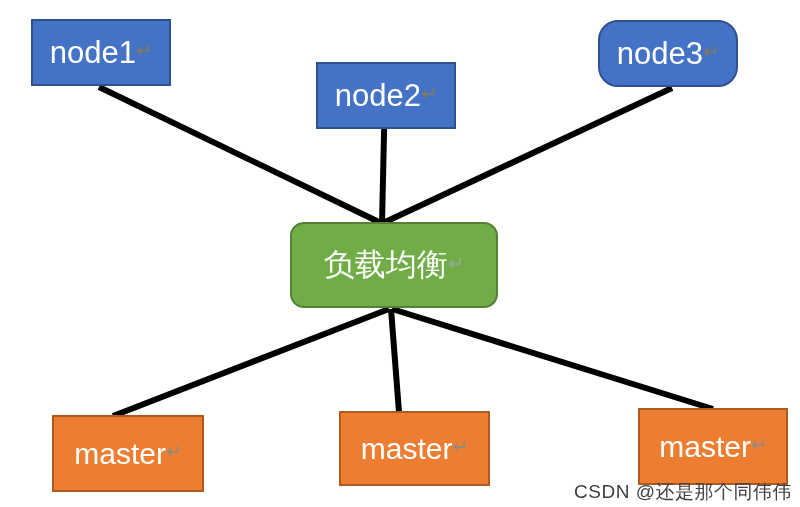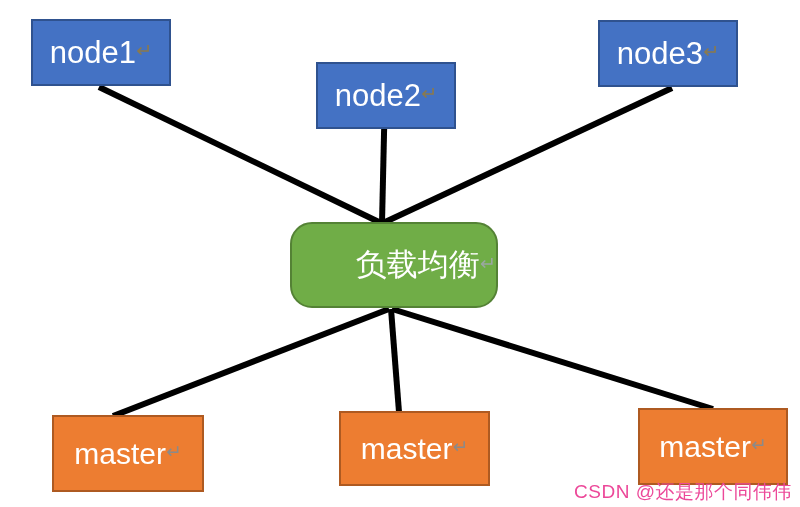--- a/index.html
+++ b/index.html
@@ -48,38 +48,37 @@
   }
   .blue-box {
     background: #4472C4;
     border: 2px solid #2F528F;
     font-size: 31px;
   }
   .blue-box .pilcrow { color: #8a7a4e; }
   .green-box {
     background: #70AD47;
     border: 2px solid #548235;
-    border-radius: 22px;
+    border-radius: 14px;
     font-size: 31px;
-    justify-content: flex-end;
   }
   .green-box .pilcrow { color: #9aa7a0; }
   .orange-box {
     background: #ED7D31;
     border: 2px solid #AE5A21;
     font-size: 30px;
     margin-left: 16px;
   }
   .orange-box .pilcrow { color: #8a8a8a; }
 
   #watermark {
     position: absolute;
     right: 8px;
     bottom: 2px;
-    color: #ec4899;
+    color: #404040;
     font-size: 19px;
     letter-spacing: 0.5px;
     white-space: nowrap;
     z-index: 9;
     font-family: "Liberation Sans", sans-serif;
   }
 </style>
 </head>
 <body>
 
@@ -97,21 +96,21 @@
   <div class="node-box blue-box" style="left: 31px; top: 19px; width: 140px; height: 67px; background: rgb(68, 114, 196); border-color: rgb(47, 82, 143);">
     <span class="label">node1</span>
       <span class="pilcrow">↵</span>
   </div>
 
   <div class="node-box blue-box" style="left: 316px; top: 22px; width: 140px; height: 67px; background: rgb(68, 114, 196); border-color: rgb(47, 82, 143); margin-top: 40px;">
     <span class="label">node2</span>
       <span class="pilcrow">↵</span>
   </div>
 
-  <div class="node-box blue-box" style="left: 598px; top: 20px; width: 140px; height: 67px; background: rgb(68, 114, 196); border-color: rgb(47, 82, 143);">
+  <div class="node-box blue-box" style="left: 598px; top: 20px; width: 140px; height: 67px; background: rgb(68, 114, 196); border-color: rgb(47, 82, 143); border-radius: 20px;">
     <span class="label">node3</span>
       <span class="pilcrow">↵</span>
   </div>
 
   <div class="node-box green-box" style="left: 290px; top: 222px; width: 208px; height: 86px; background: rgb(112, 173, 71); border-color: rgb(84, 130, 53);">
     <span class="label">负载均衡</span>
       <span class="pilcrow">↵</span>
   </div>
 
   <div class="node-box orange-box" style="left: 36px; top: 415px; width: 152px; height: 77px; background: rgb(237, 125, 49); border-color: rgb(174, 90, 33);">

